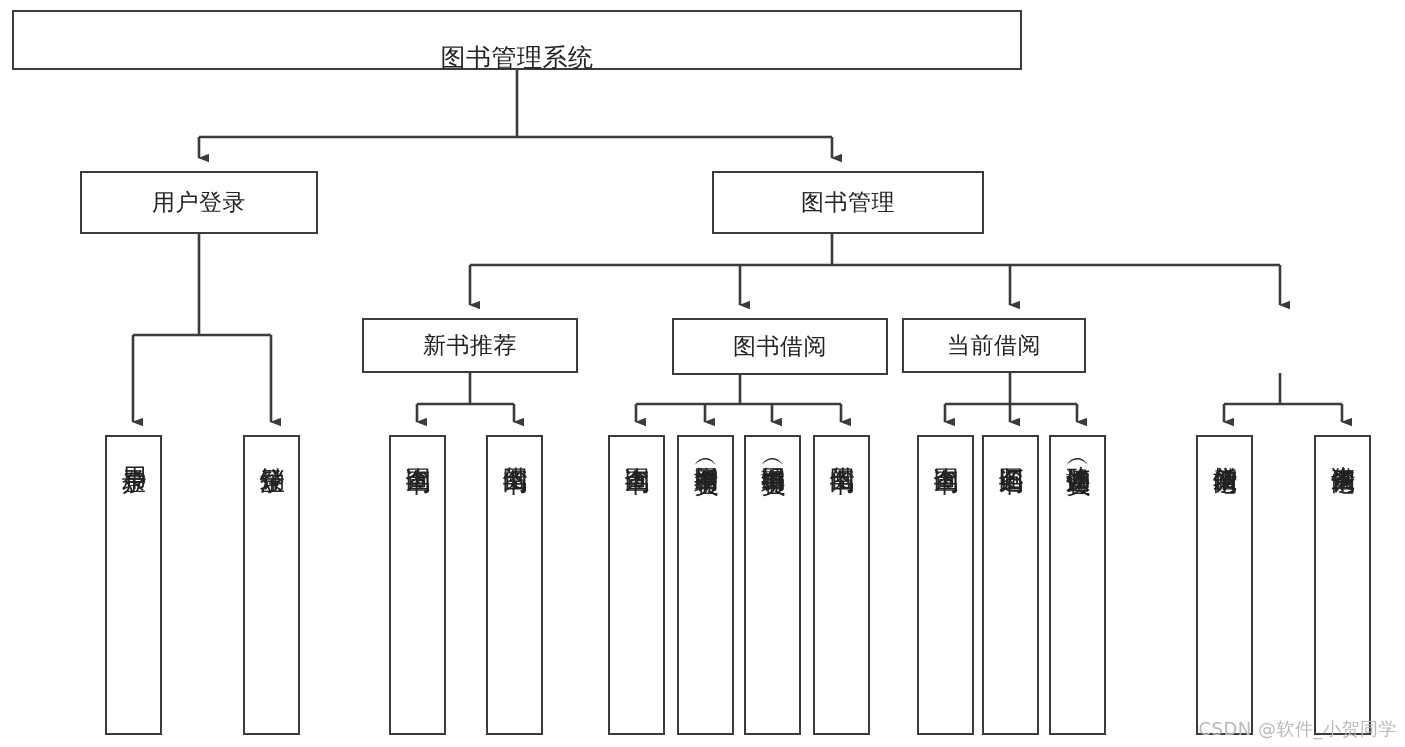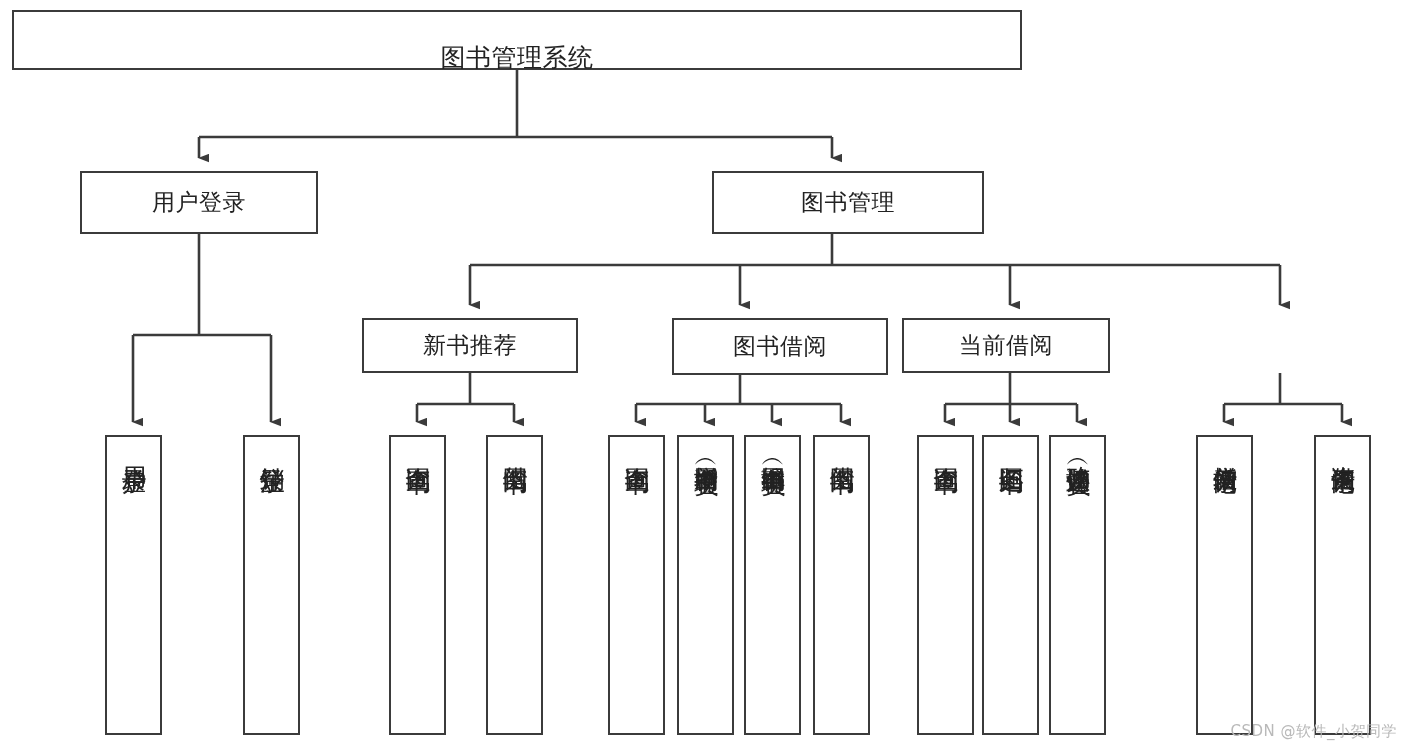--- a/index.html
+++ b/index.html
@@ -57,21 +57,21 @@
     letter-spacing: 1px;
     white-space: nowrap;
   }
   .node.leaf.tall-text .label {
     font-size: 24px;
   }
   #watermark {
     position: absolute;
     right: 8px;
     bottom: 6px;
-    font-size: 15px;
+    font-size: 18px;
     color: #b9b9b9;
     letter-spacing: 0.5px;
     white-space: nowrap;
   }
 </style>
 </head>
 <body>
 
 <div id="canvas">
 
@@ -138,21 +138,21 @@
   </div>
 
   <div class="node level2" style="left:362px; top:318px; width:216px; height:55px;">
     <span class="label">新书推荐</span>
   </div>
 
   <div class="node level2" style="left:632px; top:318px; width:216px; height:57px;margin-left:40px;">
     <span class="label">图书借阅</span>
   </div>
 
-  <div class="node level2" style="left:902px; top:318px; width:208px; height:55px;">
+  <div class="node level2" style="left:902px; top:318px; width:184px; height:55px;">
     <span class="label">当前借阅</span>
   </div>
 
 
   <div class="node leaf" style="left:105px; top:435px; width:57px; height:300px;">
     <span class="label">用户登录</span>
   </div>
   <div class="node leaf" style="left:243px; top:435px; width:57px; height:300px;">
     <span class="label">注销登录</span>
   </div>

